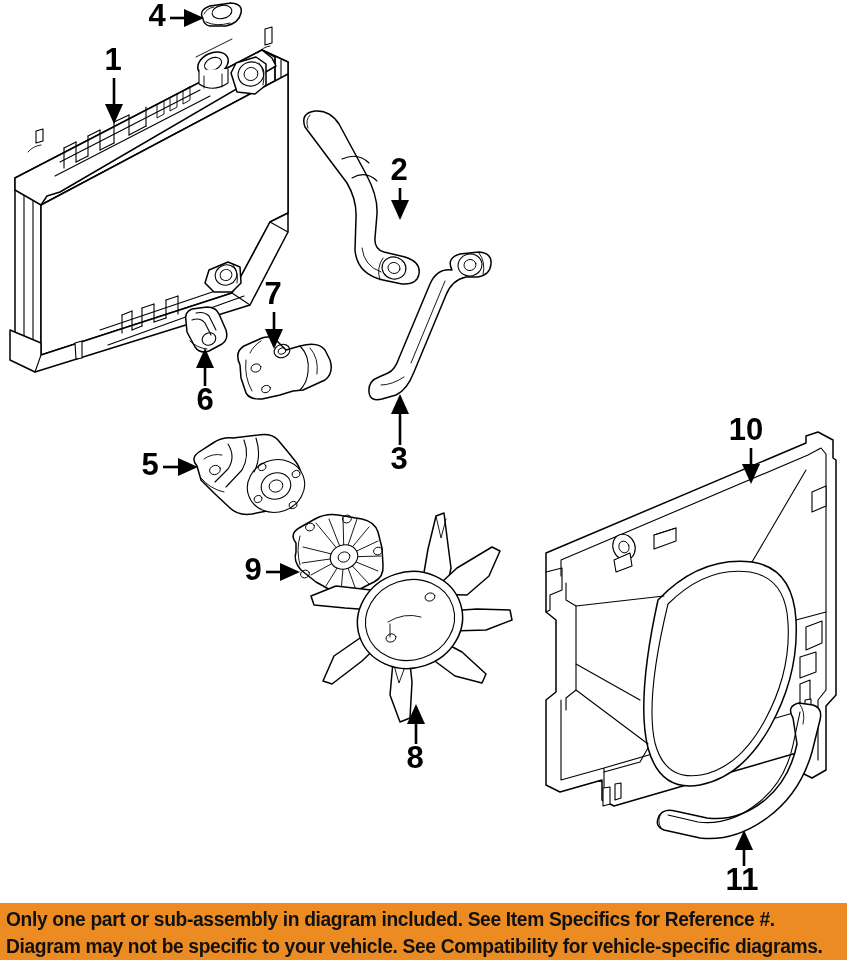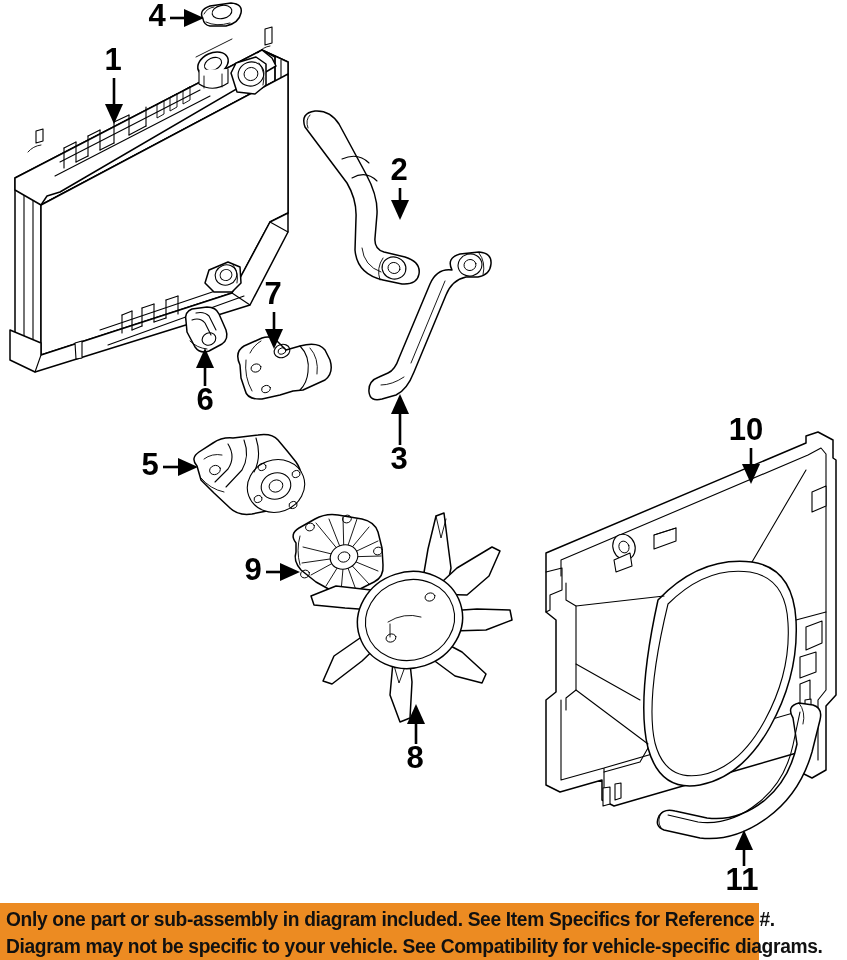--- a/index.html
+++ b/index.html
@@ -73,21 +73,21 @@
     fill: #000000;
     stroke: none;
     dominant-baseline: middle;
   }
 
   
   #disclaimer-banner {
     position: absolute;
     left: 0;
     top: 903px;
-    width: 759px;
+    width: 847px;
     height: 57px;
     background: #ec8b22;
     box-sizing: border-box;
     padding: 2px 6px 0 6px;
     display: flex;
     flex-direction: column;
     justify-content: center;
   }
   .banner-line {
     font-family: "Liberation Sans", sans-serif;

